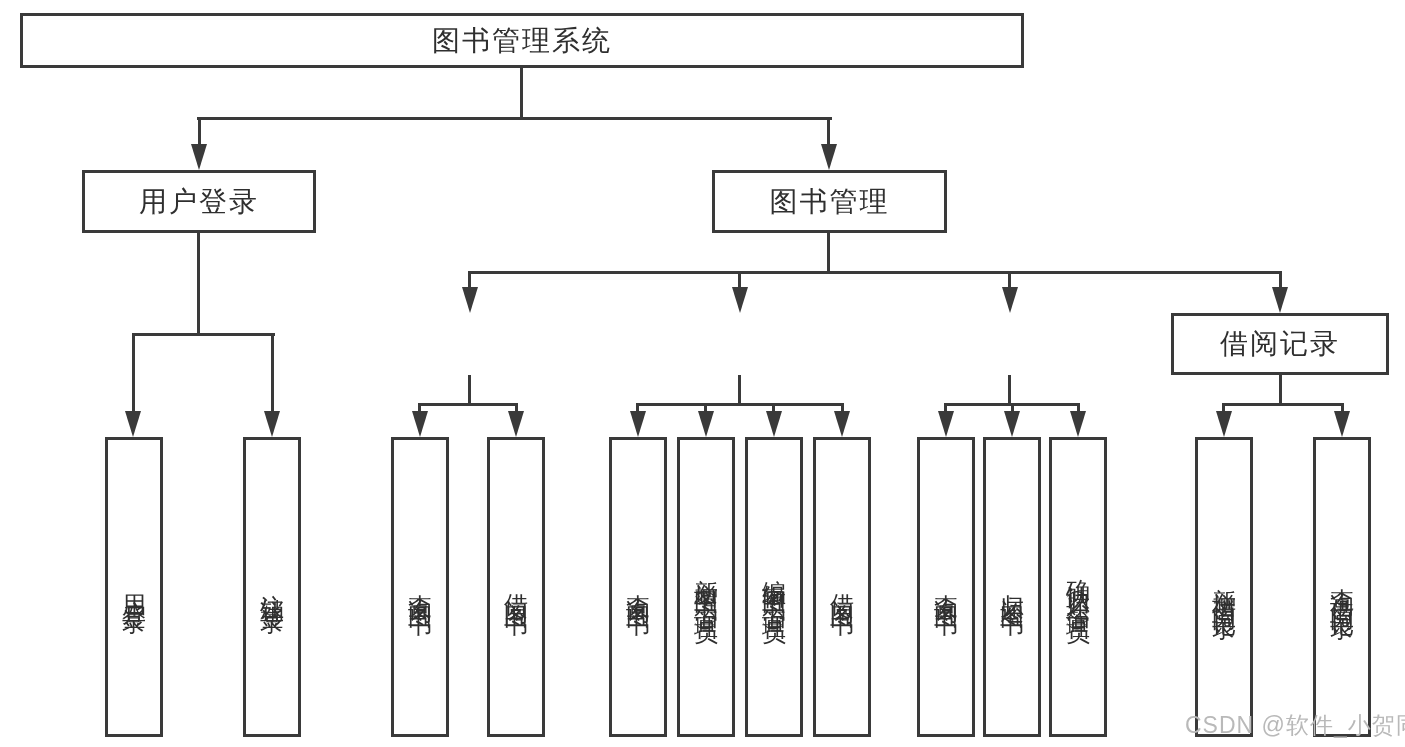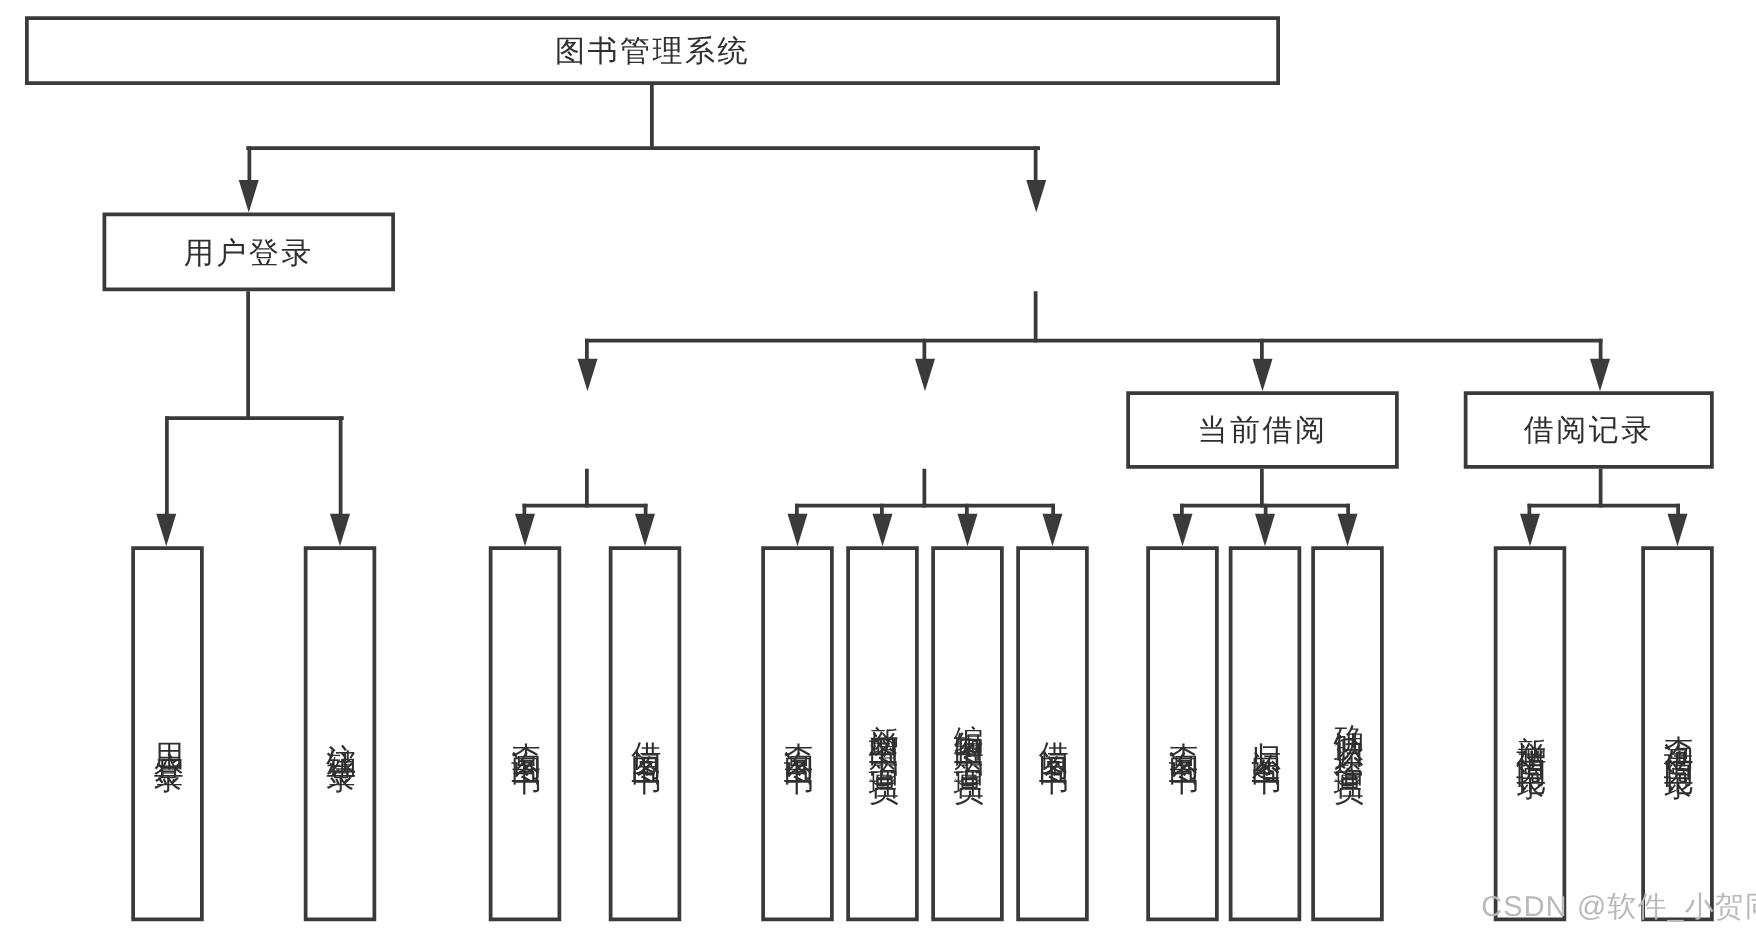--- a/index.html
+++ b/index.html
@@ -18,21 +18,21 @@
   }
   .node{
     position:absolute;
     box-sizing:border-box;
     border:3px solid var(--line);
     background:#fff;
     display:flex;
     align-items:center;
     justify-content:center;
     color:var(--text);
-    font-size:24px;
+    font-size:28px;
     letter-spacing:2px;
     white-space:nowrap;
   }
   .v-node{
     writing-mode:vertical-rl;
     text-orientation:mixed;
     font-size:24px;
     letter-spacing:6px;
     white-space:normal;
     line-height:1;
@@ -67,41 +67,41 @@
   <div class="node" style="left:20px;top:13px;width:1004px;height:55px;">图书管理系统</div>
 
   <div class="vline" style="left:520px;top:68px;height:50px;"></div>
   <div class="hline" style="left:197px;top:117px;width:635px;"></div>
   <div class="vline" style="left:198px;top:117px;height:30px;"></div>
   <div class="arrow" style="left:191px;top:144px;"></div>
   <div class="vline" style="left:827px;top:117px;height:30px;"></div>
   <div class="arrow" style="left:821px;top:144px;"></div>
 
   <div class="node" style="left:82px;top:170px;width:234px;height:63px;">用户登录</div>
+  <div class="node" style="left:712px;top:170px;width:235px;height:63px;">图书管理</div>
 
   <div class="vline" style="left:197px;top:233px;height:103px;"></div>
   <div class="hline" style="left:132px;top:333px;width:143px;"></div>
   <div class="vline" style="left:132px;top:333px;height:80px;"></div>
   <div class="arrow" style="left:125px;top:411px;"></div>
   <div class="vline" style="left:271px;top:333px;height:80px;"></div>
   <div class="arrow" style="left:264px;top:411px;"></div>
 
   <div class="vline" style="left:827px;top:233px;height:41px;"></div>
   <div class="hline" style="left:468px;top:271px;width:814px;"></div>
   <div class="vline" style="left:468px;top:271px;height:20px;"></div>
   <div class="arrow" style="left:462px;top:287px;"></div>
   <div class="vline" style="left:738px;top:271px;height:20px;"></div>
   <div class="arrow" style="left:732px;top:287px;"></div>
   <div class="vline" style="left:1008px;top:271px;height:20px;"></div>
   <div class="arrow" style="left:1002px;top:287px;"></div>
   <div class="vline" style="left:1279px;top:271px;height:20px;"></div>
   <div class="arrow" style="left:1272px;top:287px;"></div>
 
-  <div class="node" style="left:901px;top:313px;width:218px;height:62px;">当前借阅</div>
-  <div class="node" style="left:1171px;top:313px;width:200px;height:62px;">借阅记录</div>
+  <div class="node" style="left:1171px;top:313px;width:218px;height:62px;">借阅记录</div>
 
   <div class="vline" style="left:468px;top:375px;height:31px;"></div>
   <div class="hline" style="left:418px;top:403px;width:100px;"></div>
   <div class="vline" style="left:418px;top:403px;height:14px;"></div>
   <div class="arrow" style="left:412px;top:411px;"></div>
   <div class="vline" style="left:515px;top:403px;height:14px;"></div>
   <div class="arrow" style="left:508px;top:411px;"></div>
 
   <div class="vline" style="left:738px;top:375px;height:31px;"></div>
   <div class="hline" style="left:636px;top:403px;width:208px;"></div>

